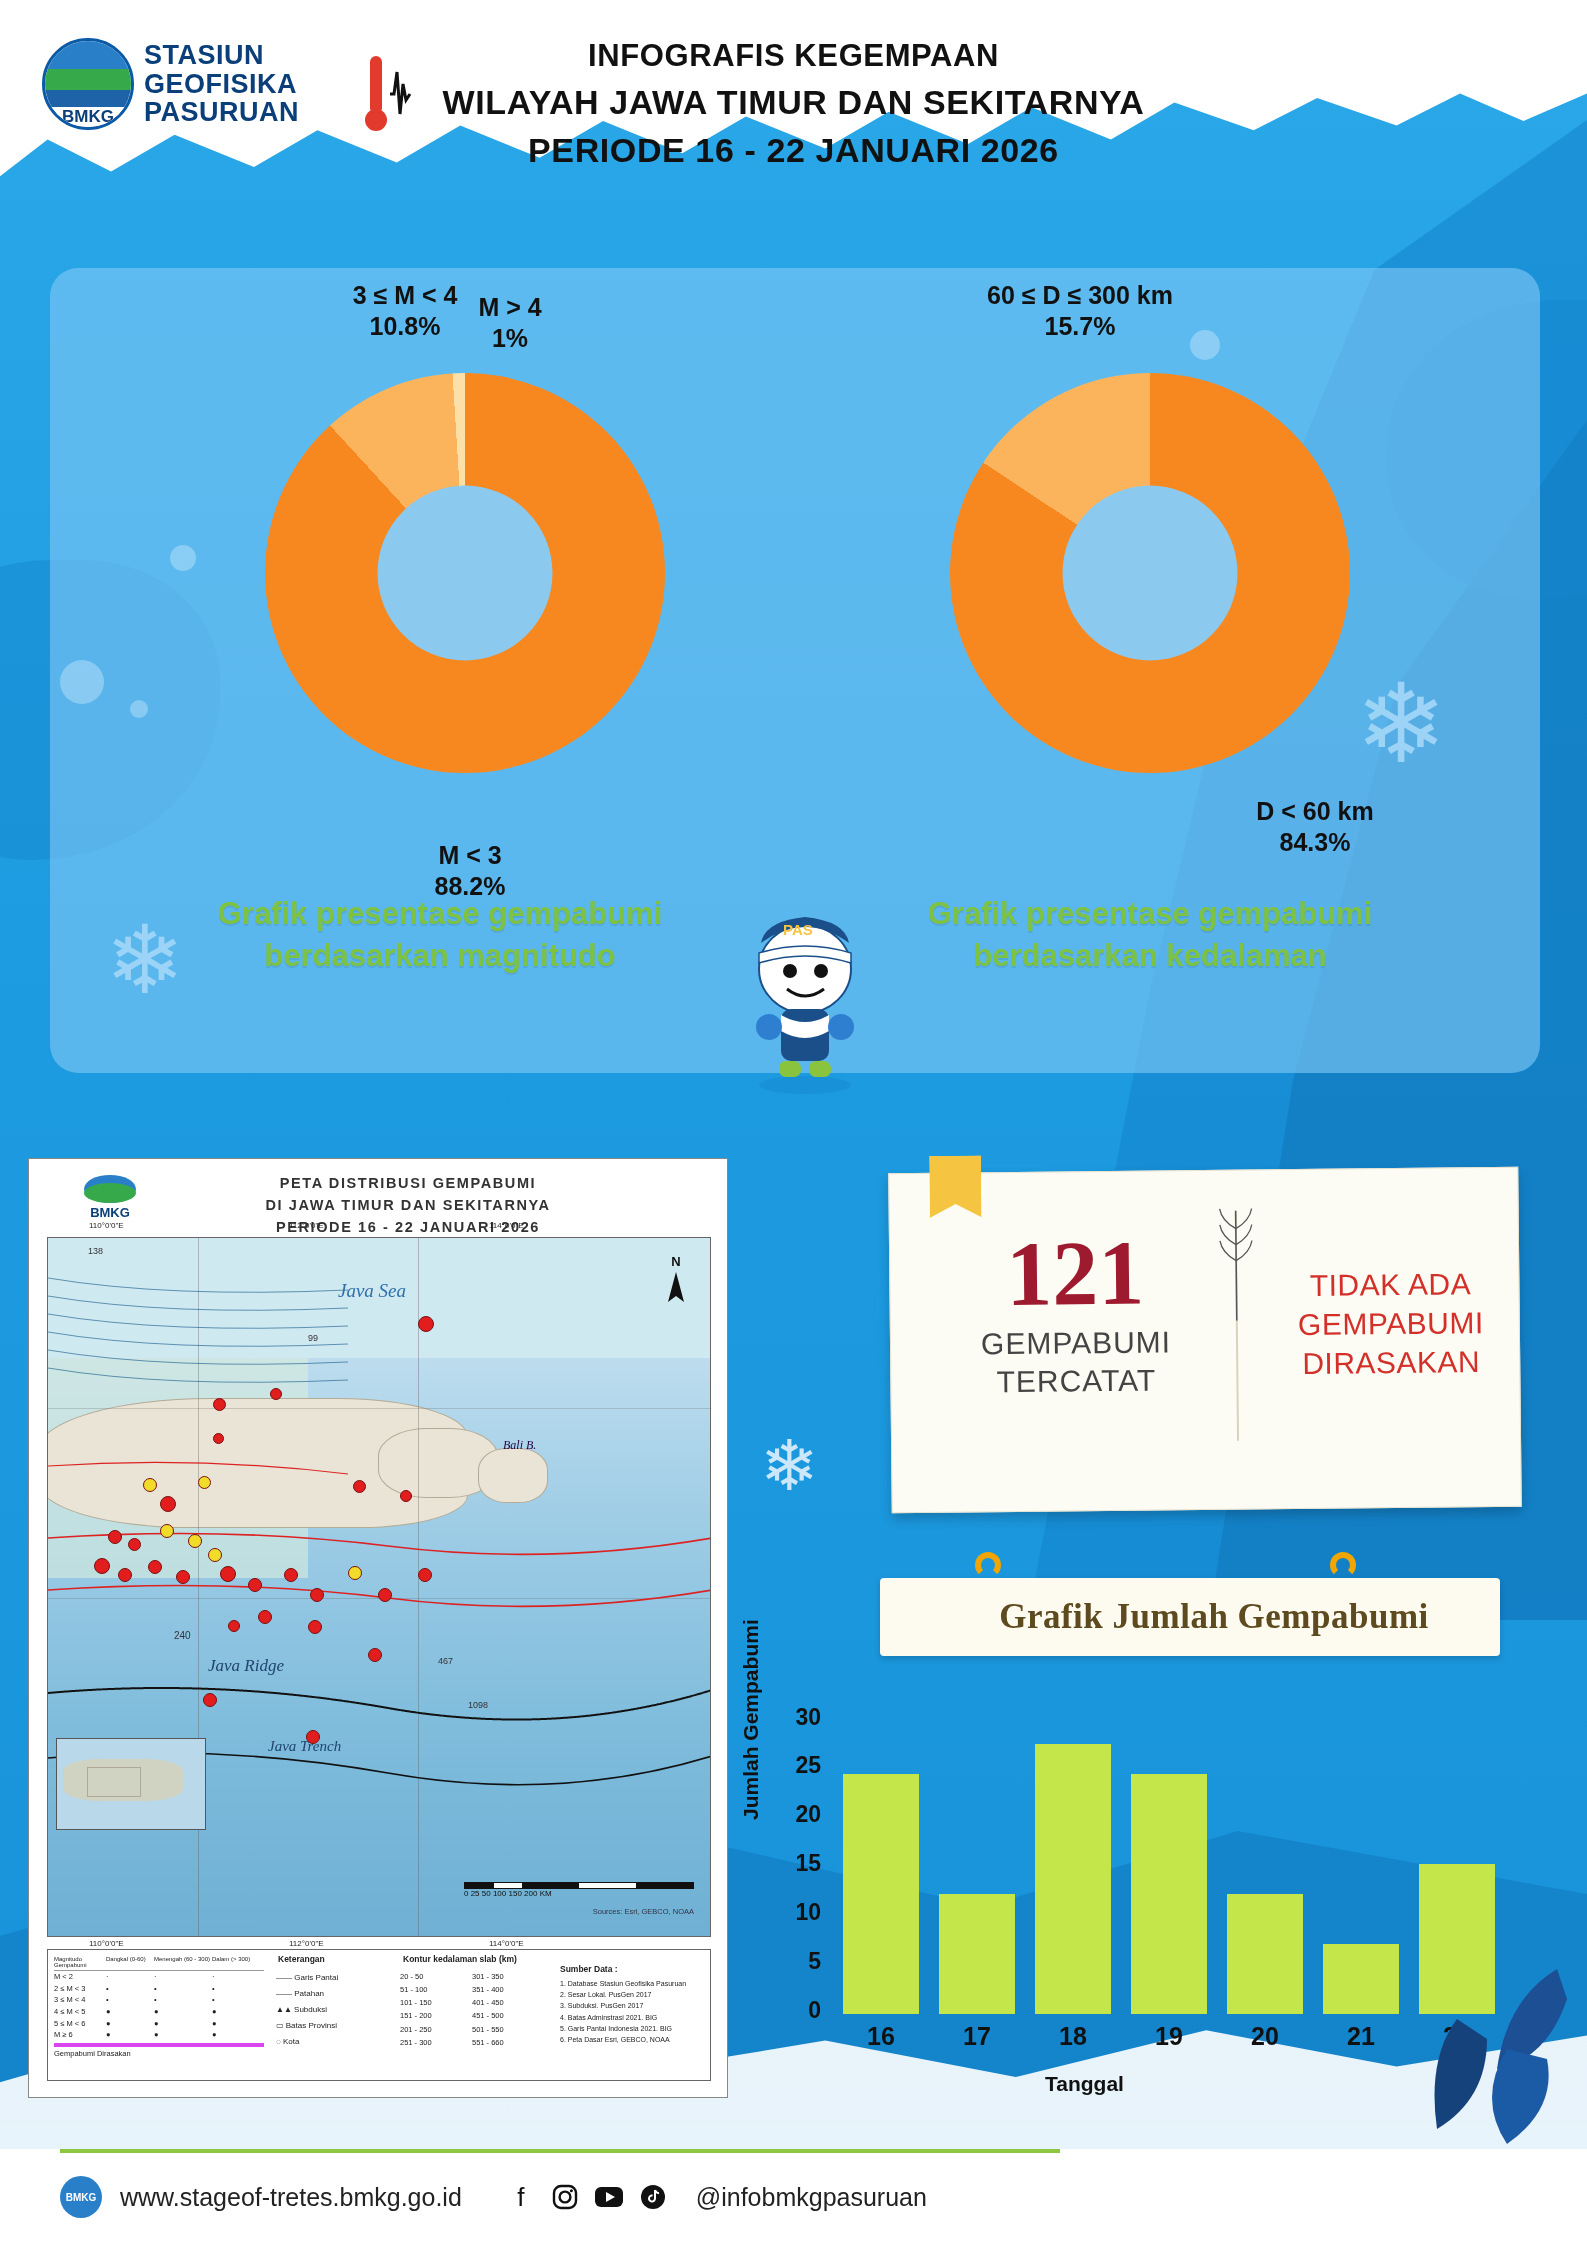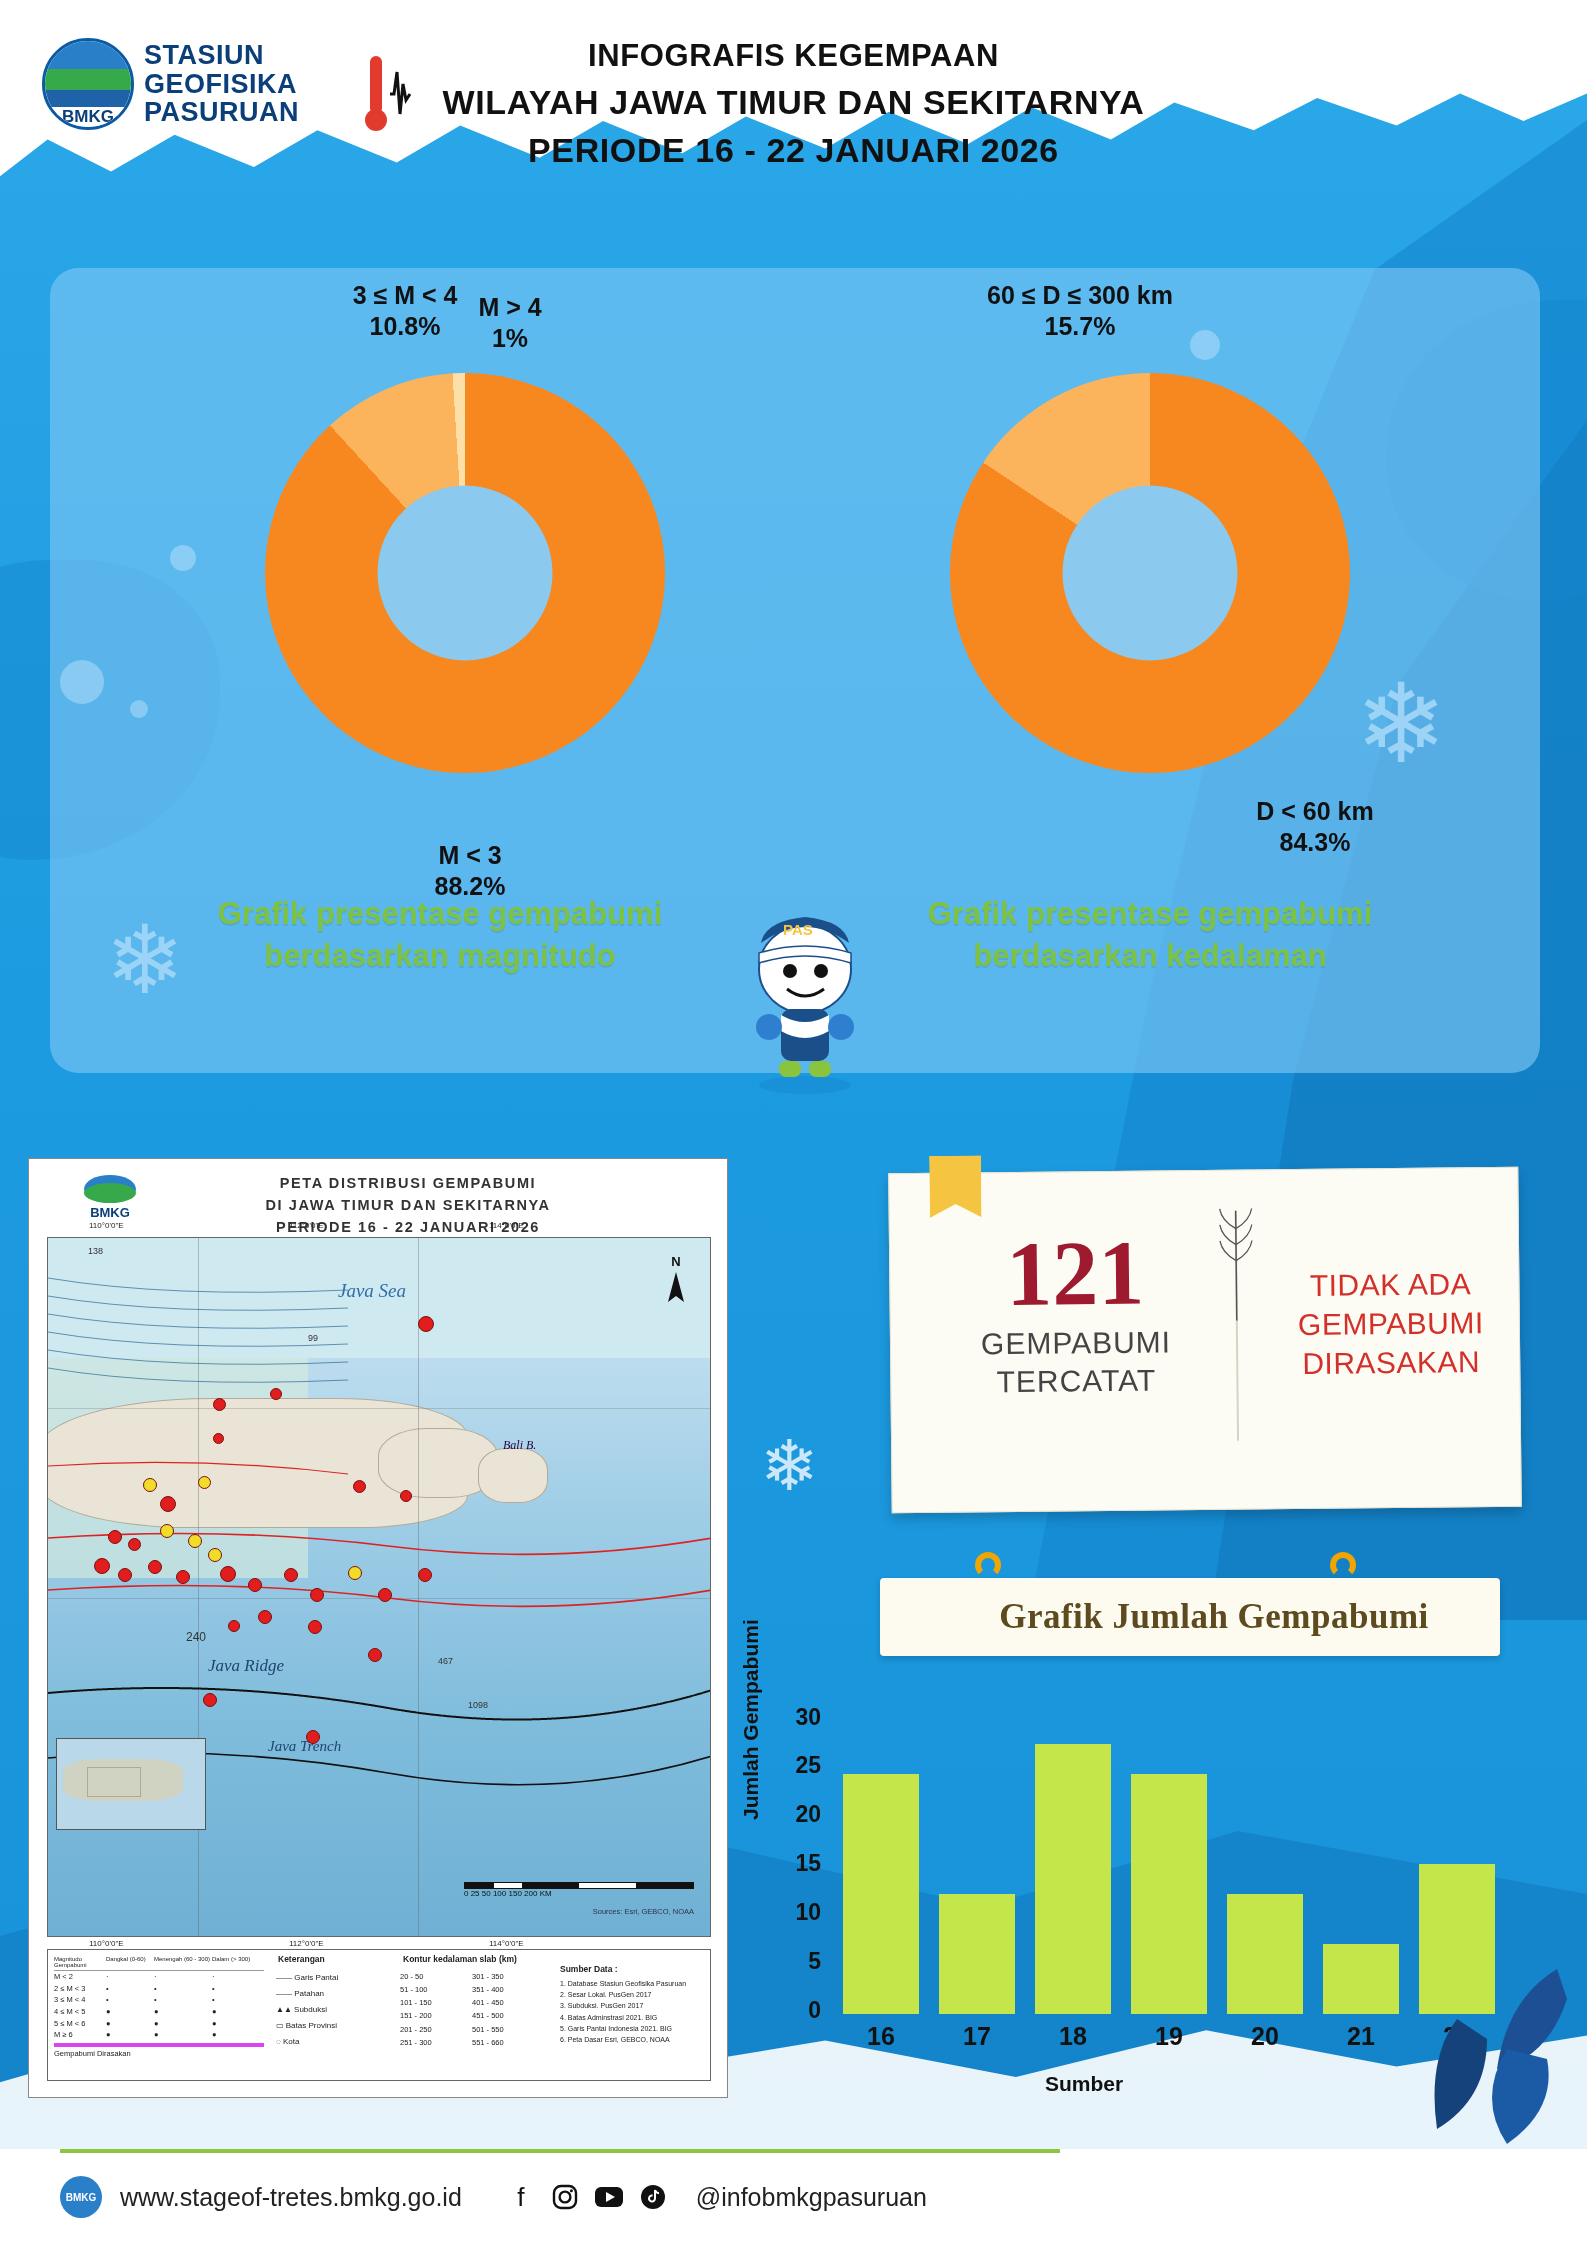--- a/index.html
+++ b/index.html
@@ -252,21 +252,21 @@
           <path d="M0 130 Q120 150 300 142"></path>
       </g>
     </svg>
 
     <div class="sea-label" style="left:290px;top:42px;font-size:19px;color:#2e6fa8;">Java Sea</div>
     <div class="sea-label" style="left:160px;top:418px;font-size:17px;color:#20456f;">Java Ridge</div>
     <div class="sea-label" style="left:220px;top:500px;font-size:15px;color:#20456f;">Java Trench</div>
     <div class="sea-label" style="left:455px;top:200px;font-size:12px;color:#204;">Bali B.</div>
     <div style="position:absolute;left:40px;top:8px;font-size:9px;color:#333;">138</div>
     <div style="position:absolute;left:260px;top:95px;font-size:9px;color:#333;">99</div>
-    <div style="position:absolute;left:138px;top:392px;font-size:12px;color:#333;">240</div>
+    <div style="position:absolute;left:126px;top:392px;font-size:10px;color:#333;">240</div>
     <div style="position:absolute;left:390px;top:418px;font-size:9px;color:#333;">467</div>
     <div style="position:absolute;left:420px;top:462px;font-size:9px;color:#333;">1098</div>
 
     <svg style="position:absolute;right:18px;top:16px;width:32px;height:54px;">
       <text x="16" y="12" text-anchor="middle" font-size="13" font-weight="700" fill="#111" font-family="Liberation Sans, sans-serif">N</text>
       <polygon points="16,18 24,48 16,42 8,48" fill="#111"></polygon>
     </svg>
 
     <div style="position:absolute;left:8px;top:500px;width:150px;height:92px;border:1px solid #555;background:#b9d9ea;">
       <div style="position:absolute;left:30px;top:28px;width:54px;height:30px;border:1px solid #111;"></div>
@@ -468,21 +468,21 @@
   </div>
 
   <div class="xtick" style="left:98px;  width:76px;">16</div>
   <div class="xtick" style="left:194px; width:76px;">17</div>
   <div class="xtick" style="left:290px; width:76px;">18</div>
   <div class="xtick" style="left:386px; width:76px;">19</div>
   <div class="xtick" style="left:482px; width:76px;">20</div>
   <div class="xtick" style="left:578px; width:76px;">21</div>
   <div class="xtick" style="left:674px; width:76px;">22</div>
 
-  <div class="xlabel">Sumber</div>
+  <div class="xlabel">Tanggal</div>
 </div>
 
 <svg class="leafdeco" viewBox="0 0 330 220">
   <path d="M300 40 Q250 70 240 140 Q290 130 310 70Z" fill="#1c4f93"></path>
   <path d="M200 90 Q170 130 180 200 Q230 170 230 110Z" fill="#16427c"></path>
   <path d="M250 120 Q220 170 250 215 Q300 180 290 130Z" fill="#1b5ba5"></path>
 </svg>
 
 <div class="footer">
   <div class="footer-line"></div>

